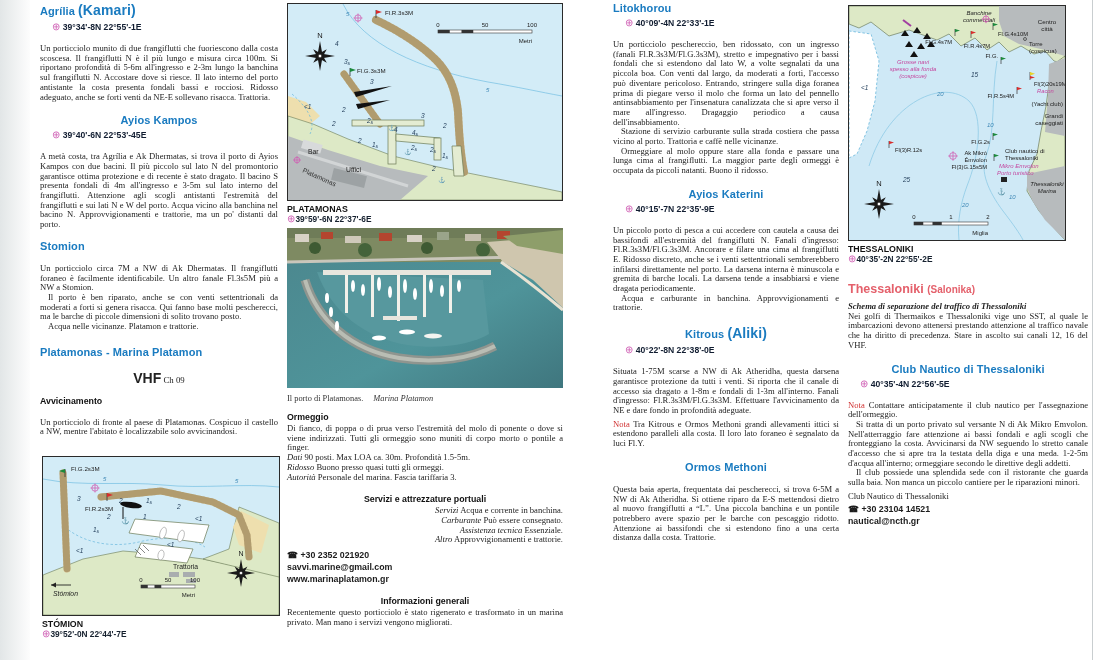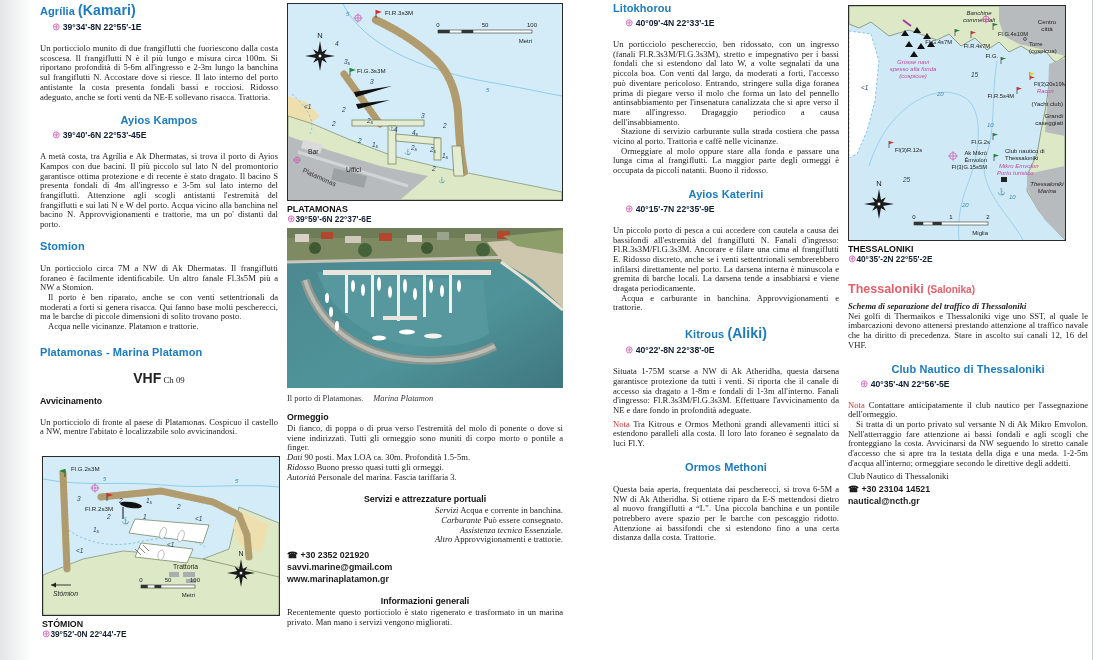--- a/index.html
+++ b/index.html
@@ -494,19 +494,20 @@
   <div class="body" style="margin-top:6px">
     <p class="sst">Schema di separazione del traffico di Thessaloniki</p>
     <p>Nei golfi di Thermaikos e Thessaloniki vige uno SST, al quale le imbarcazioni devono attenersi prestando attenzione al traffico navale che ha diritto di precedenza. Stare in ascolto sui canali 12, 16 del VHF.</p>
   </div>
 
   <div class="h-blue gap12"><span>Club Nautico di Thessaloniki</span></div>
   <div class="coords"><span class="wp">⊕</span> <span>40°35'-4N 22°56'-5E</span></div>
   <div class="body">
     <p><span class="nota">Nota</span> <span>Contattare anticipatamente il club nautico per l'assegnazione dell'ormeggio.</span></p>
     <p class="ind">Si tratta di un porto privato sul versante N di Ak Mikro Emvolon. Nell'atterraggio fare attenzione ai bassi fondali e agli scogli che fronteggiano la costa. Avvicinarsi da NW seguendo lo stretto canale d'accesso che si apre tra la testata della diga e una meda. 1-2-5m d'acqua all'interno; ormeggiare secondo le direttive degli addetti.</p>
+    <p class="ind">Il club possiede una splendida sede con il ristorante che guarda sulla baia. Non manca un piccolo cantiere per le riparazioni minori.</p>
   </div>
   <div class="body" style="margin-top:4px;text-align:left">
       <p>Club Nautico di Thessaloniki</p>
     </div>
   <div class="contact"><span>☎</span> <span>+30 23104 14521</span></div>
   <div class="contact"><span>nautical@ncth.gr</span></div>
 </div>
 
 </body></html>

